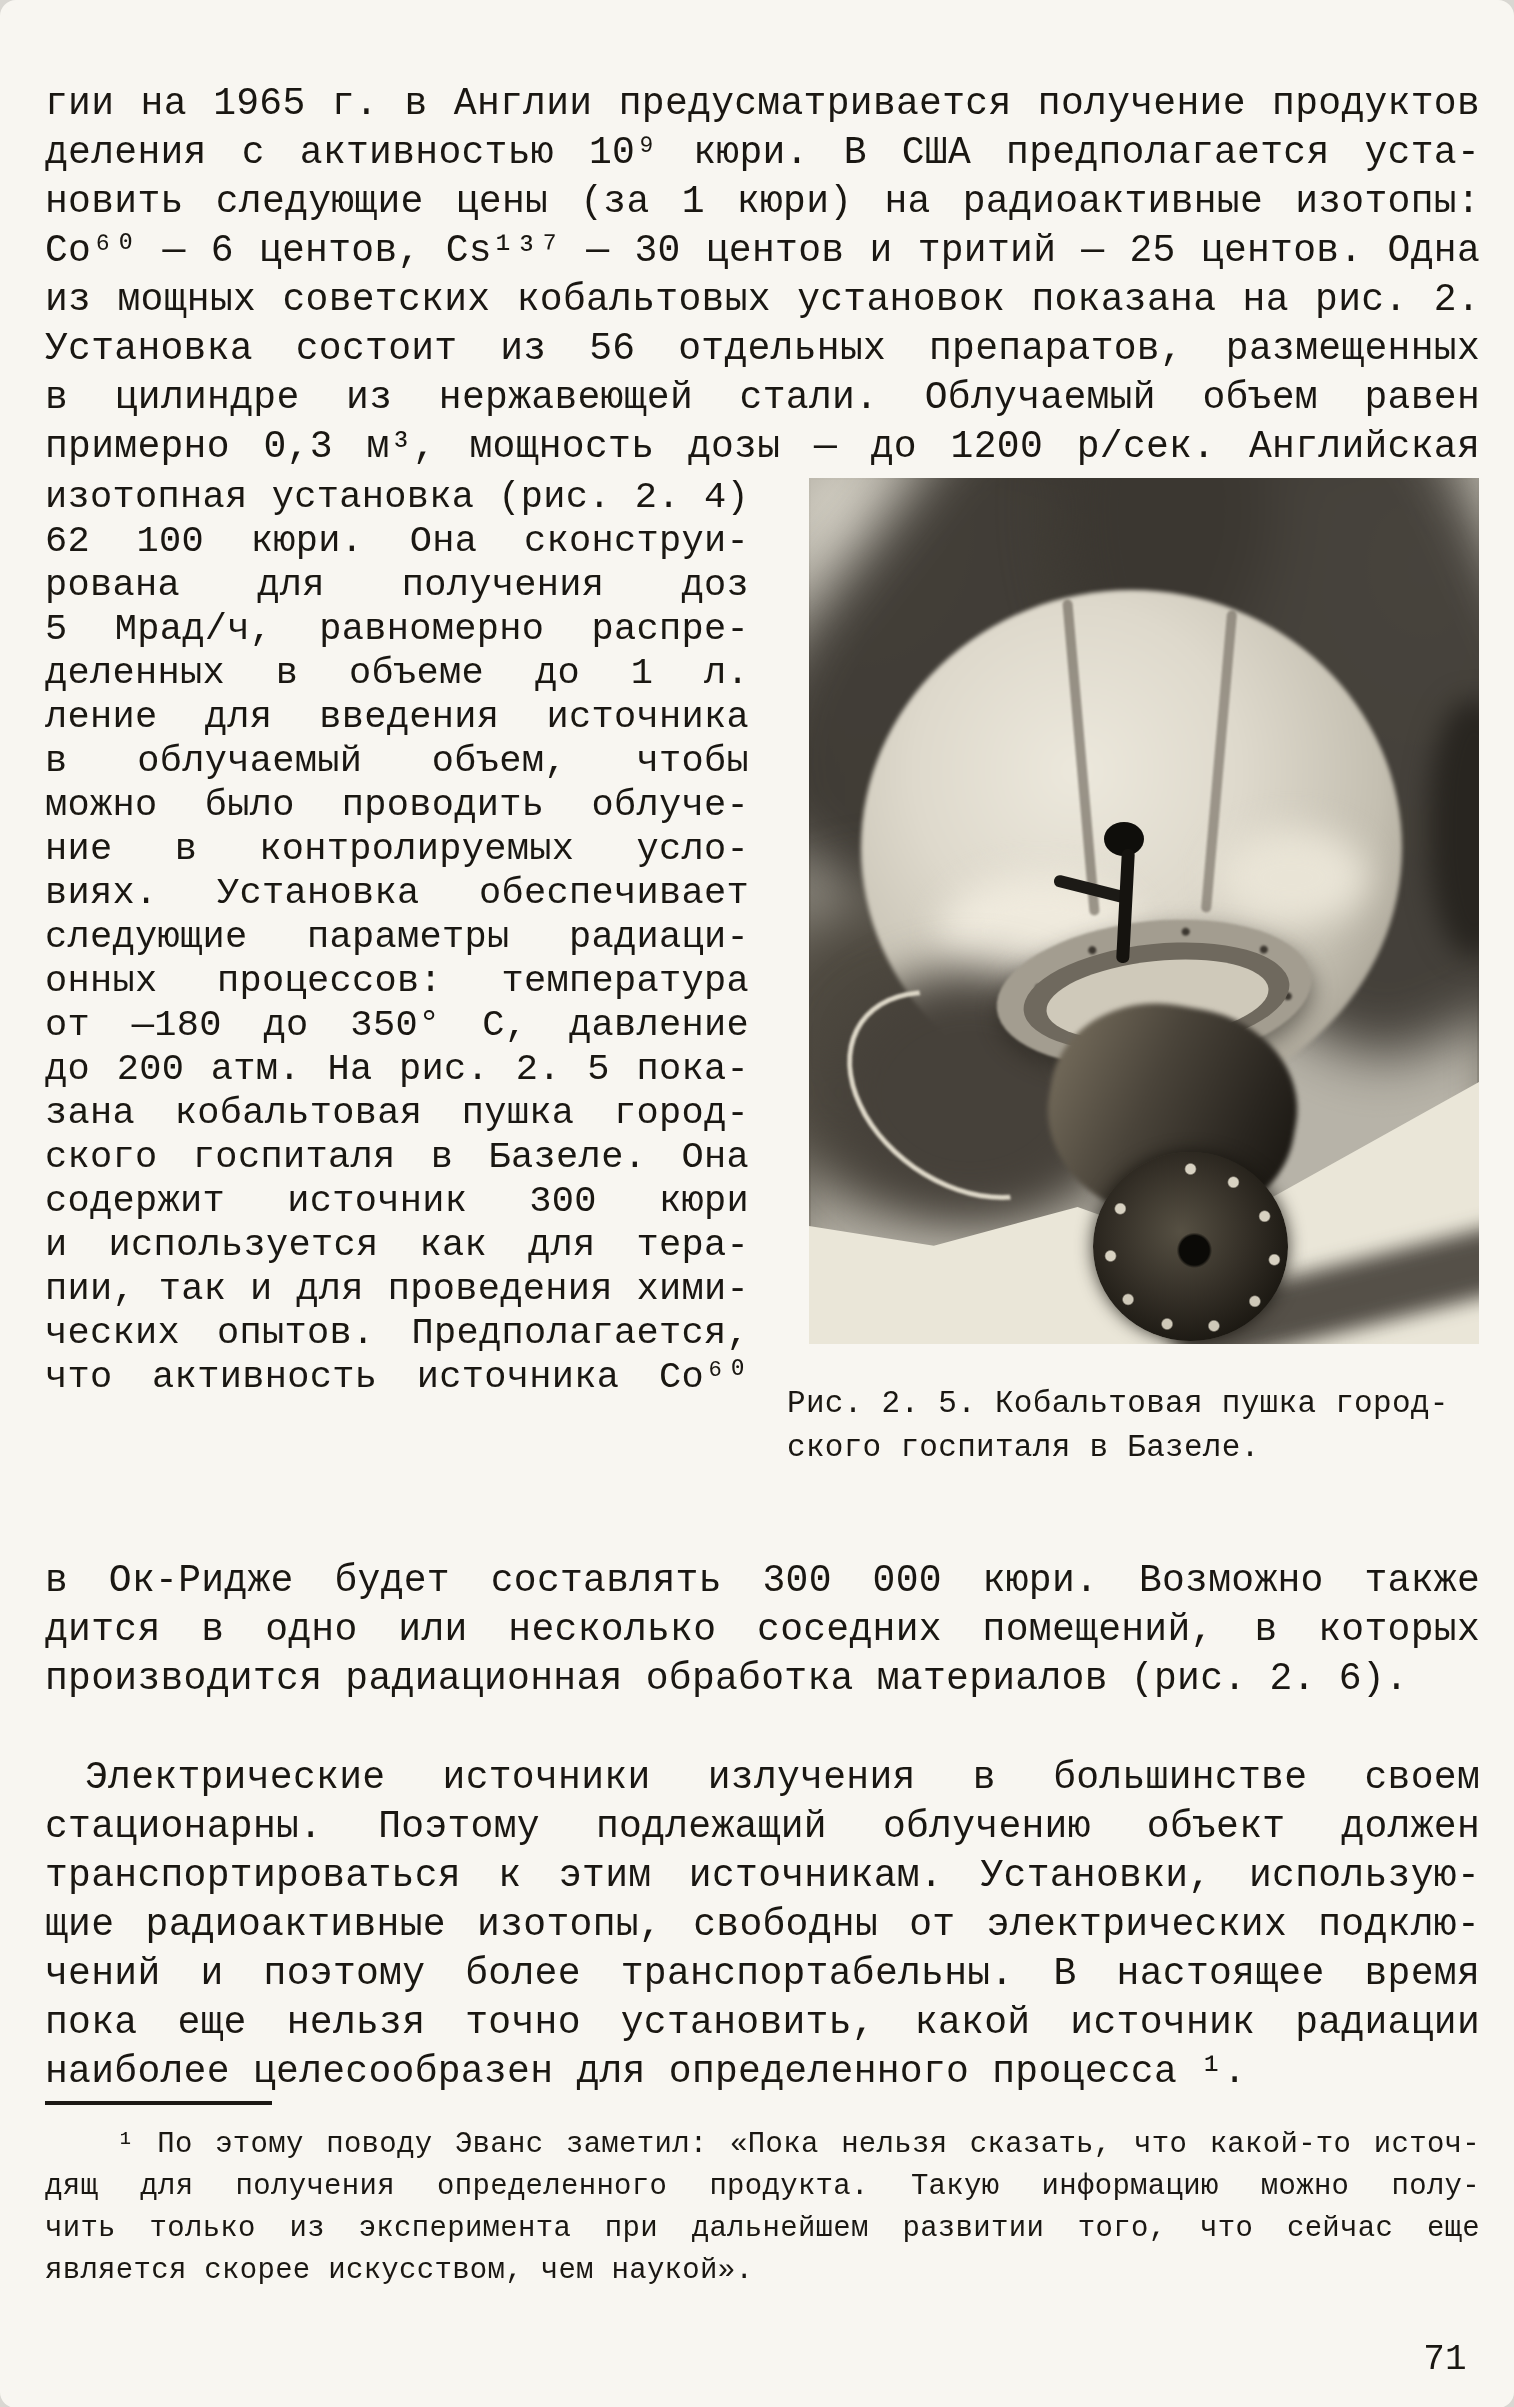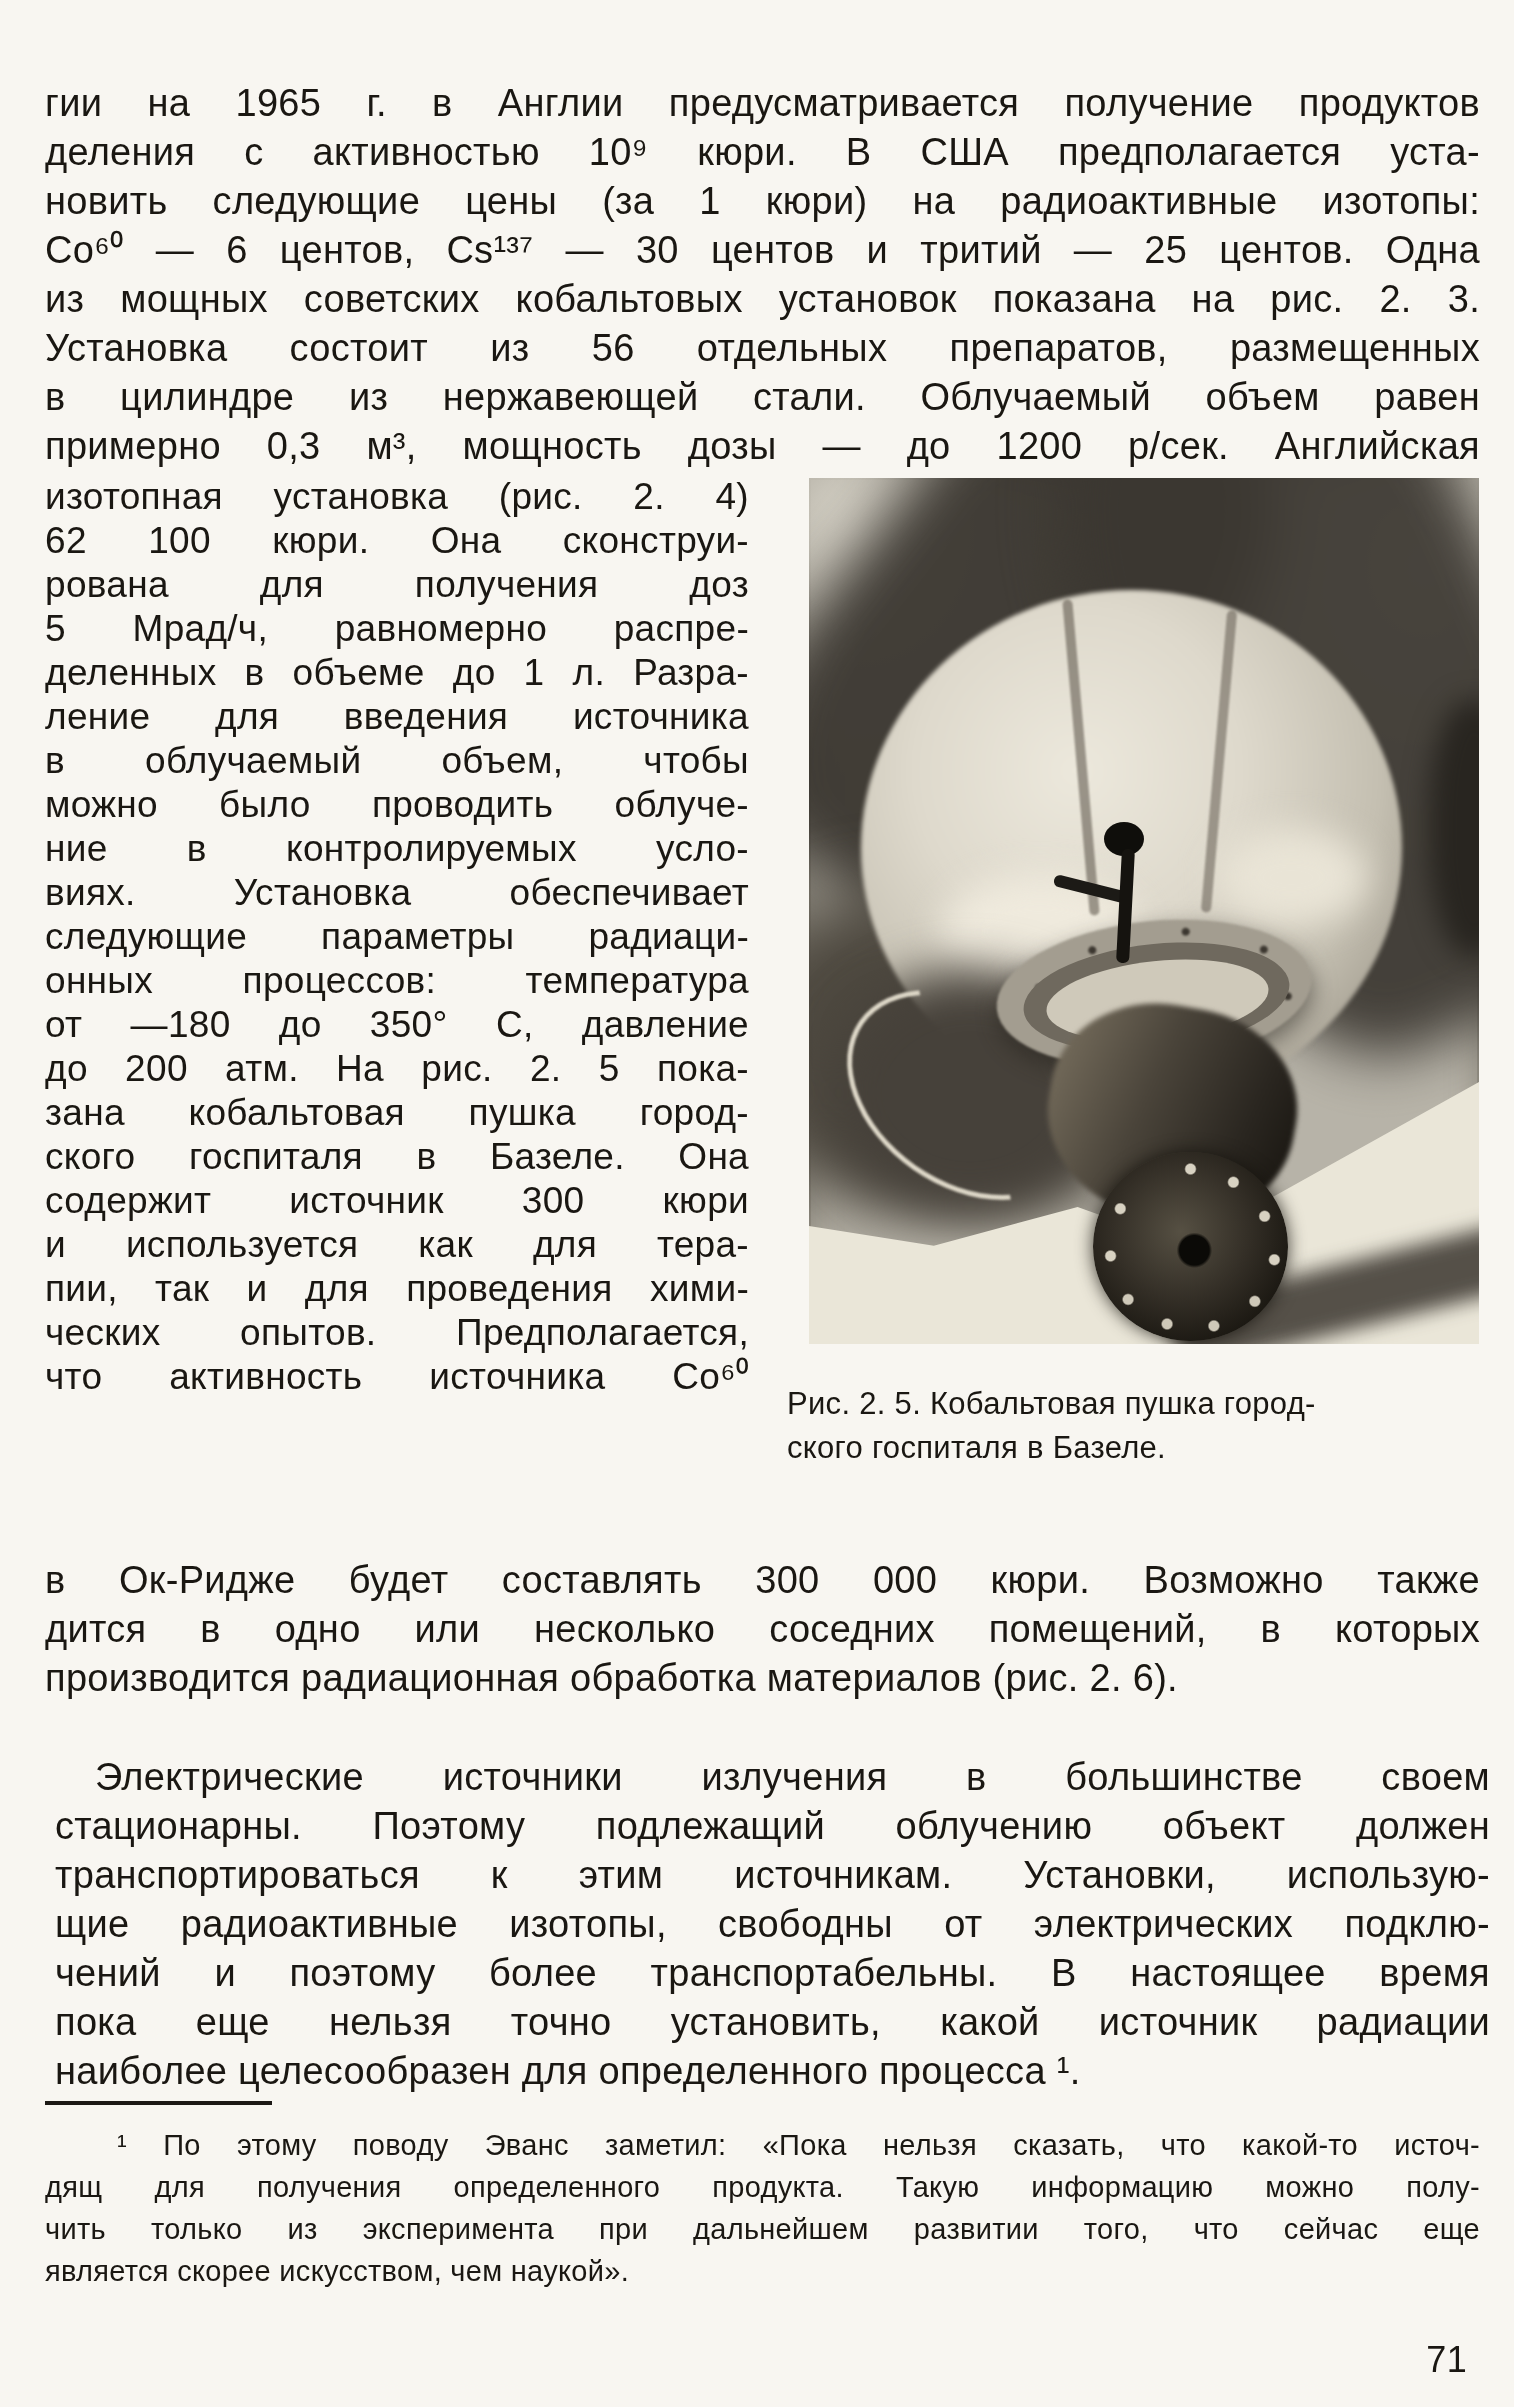--- a/index.html
+++ b/index.html
@@ -1,34 +1,35 @@
 <!DOCTYPE html>
 <html style="font-size:15px"><head>
 <meta charset="utf-8">
 <style>
   html,body{margin:0;padding:0;background:#d9d7d2;}
   .page{
     position:relative;width:1514px;height:2408px;margin:0 auto;
     background:#f8f6f1;color:#1a1712;overflow:hidden;
-    font-family:Liberation Sans, sans-serif;
+    font-family:Liberation Mono, monospace;
     letter-spacing:0.3px;
+    border-radius:16px;
   }
   
   .l{height:49px;line-height:49px;font-size:38px;overflow:hidden;}
   .cl{height:44px;line-height:44px;font-size:37px;overflow:hidden;}
   .fl{height:42px;line-height:42px;font-size:29px;overflow:hidden;}
   .j{text-align:justify;}
   .j::after{content:"";display:inline-block;width:100%;height:0;}
   .noj{text-align:left;}
   .ind1{text-indent:40px;}
   .ind2{text-indent:72px;}
   #top-para{position:absolute;left:45px;top:79px;width:1435px;}
   #left-col{position:absolute;left:45px;top:475px;width:704px;}
   #cont-para{position:absolute;left:45px;top:1556px;width:1435px;}
-  #para2{position:absolute;left:45px;top:1753px;width:1435px;margin-left:10px;}
+  #para2{position:absolute;left:45px;top:1753px;width:1435px;}
   #footnote-rule{position:absolute;left:45px;top:2101px;width:227px;height:3.8px;background:#1c1915;}
   #footnote{position:absolute;left:45px;top:2124px;width:1435px;}
   #caption{position:absolute;left:787px;top:1382px;width:697px;text-align:left;
            font-size:31px;line-height:44px;}
   #pagenum{position:absolute;right:47px;top:2339px;font-size:36px;line-height:42px;}
   
   #photo{
     position:absolute;left:809px;top:478px;width:670px;height:866px;
     background:#b7b3a8;overflow:hidden;
     box-shadow:inset 0 0 0 1.9px #8f8b80, inset 0 0 32px rgba(70,64,55,.4);

